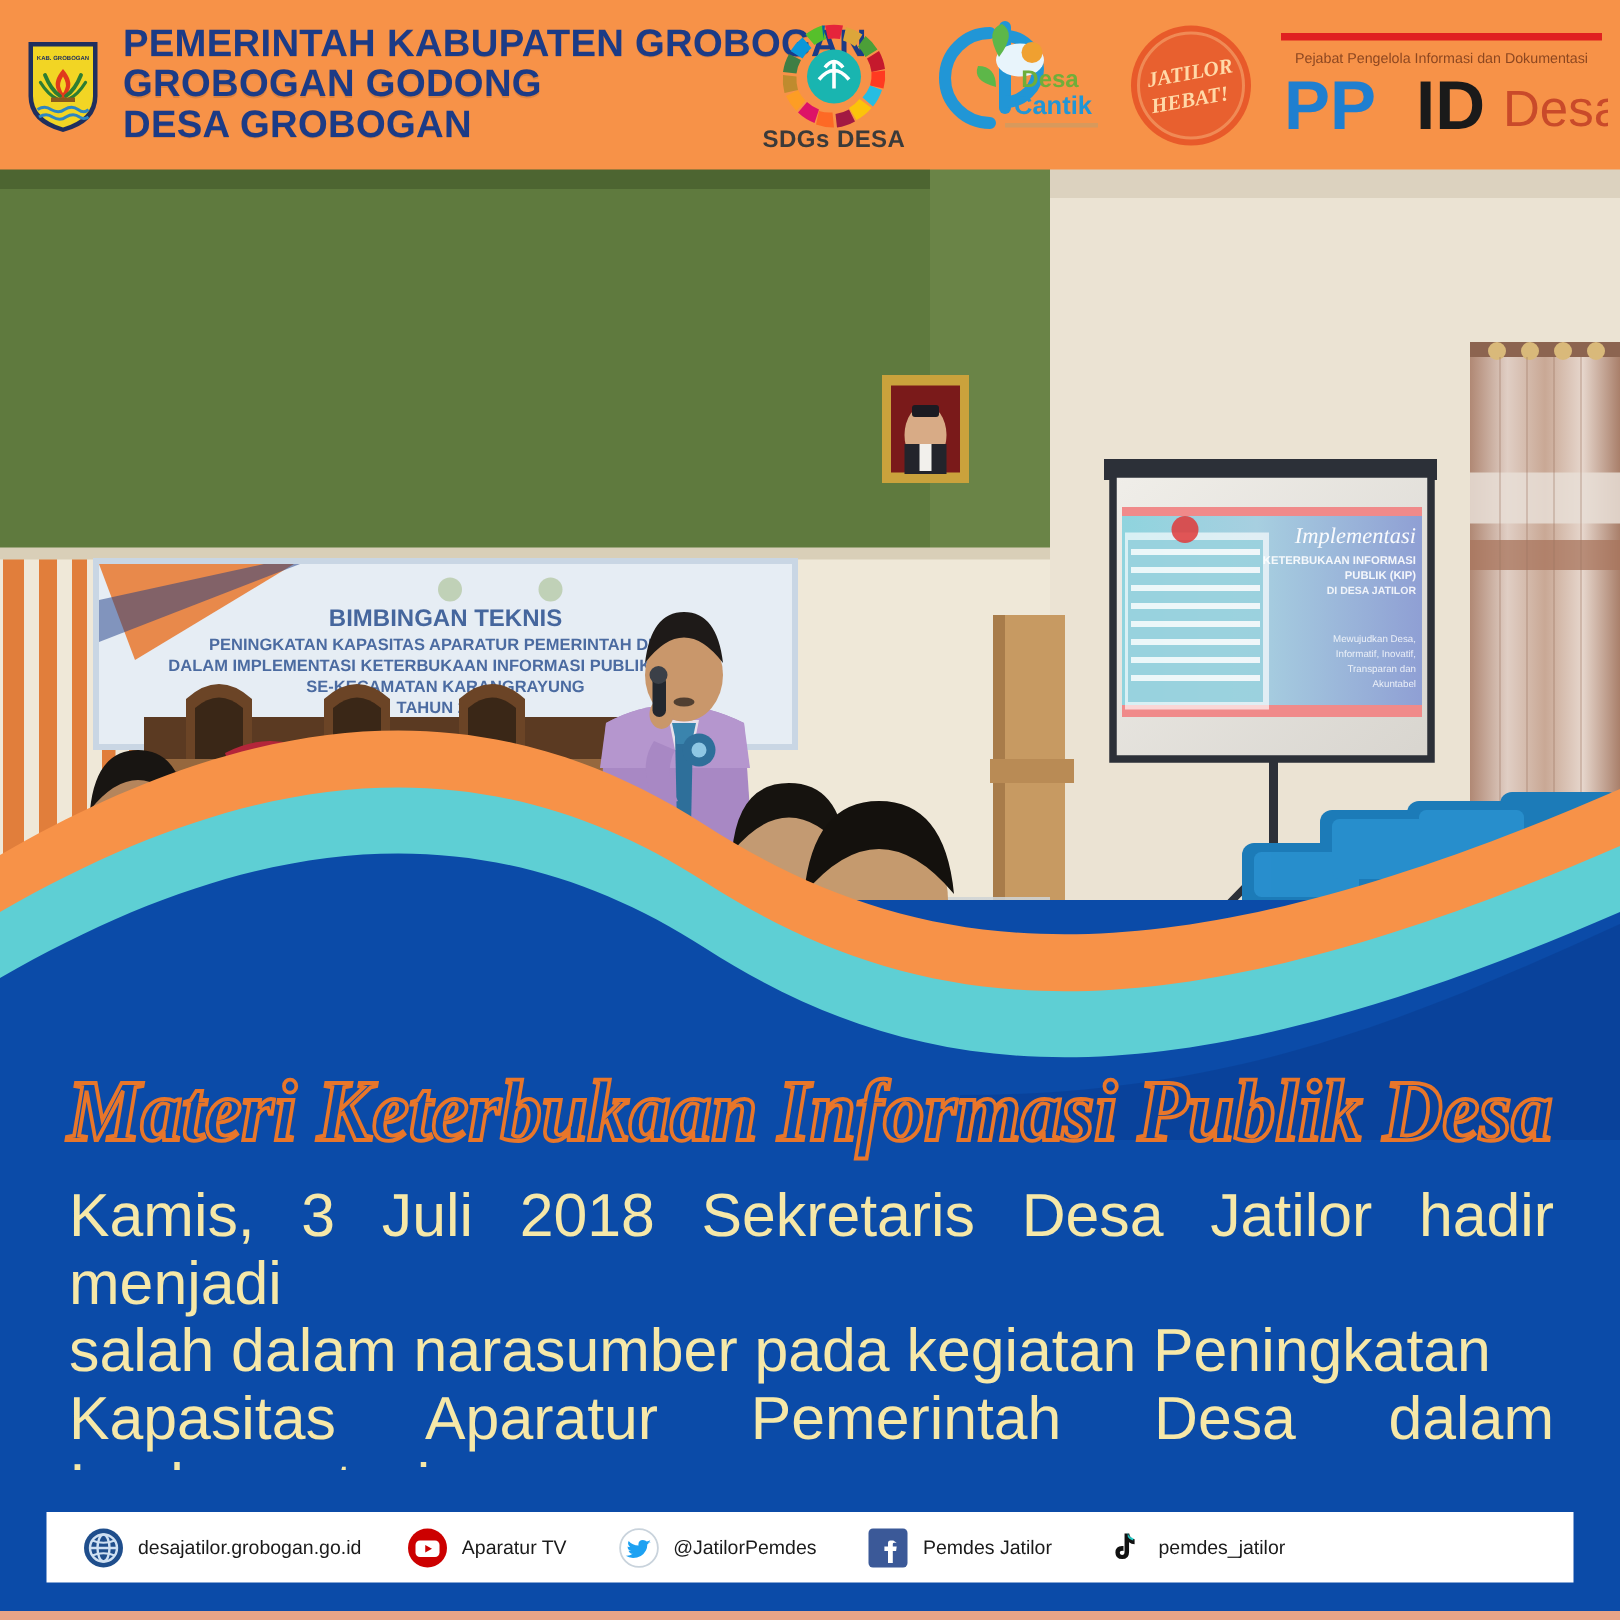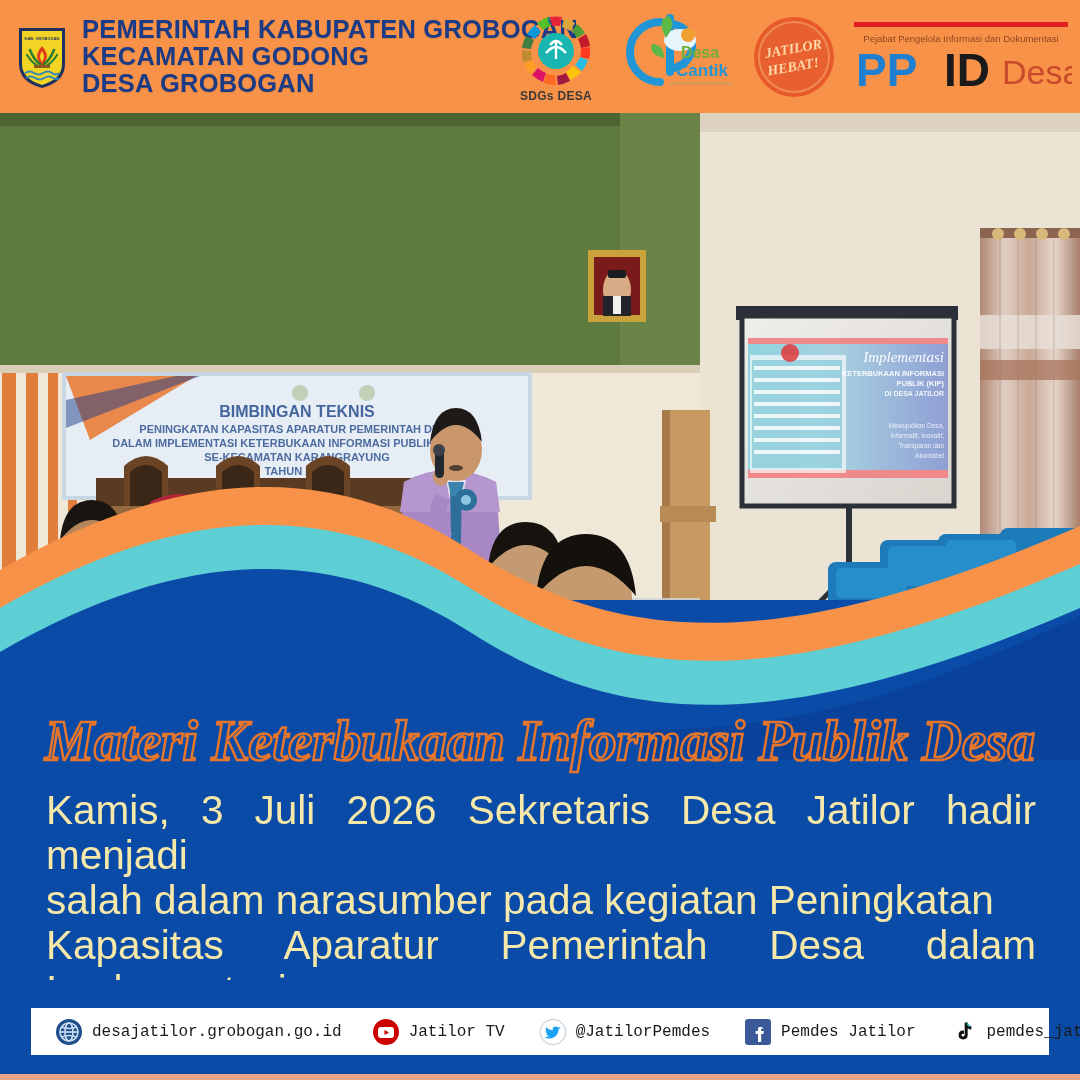--- a/index.html
+++ b/index.html
@@ -21,21 +21,21 @@
     letter-spacing:.2px;white-space:nowrap;
     text-shadow:0 1px 0 rgba(0,0,0,.10);
   }
   #logos{
     position:absolute;right:8px;top:0;height:113px;
     display:flex;align-items:center;gap:10px;
   }
   .logo{position:relative;height:100px;display:flex;align-items:center;justify-content:center;}
   .logo-cap{
     position:absolute;bottom:4px;left:0;right:0;text-align:center;
-    font-size:12px;font-weight:bold;color:#3a3a3a;letter-spacing:.3px;
+    font-size:16px;font-weight:bold;color:#3a3a3a;letter-spacing:.3px;
   }
 
   
   #photo{
     position:absolute;left:0;top:110px;width:1080px;height:560px;overflow:hidden;z-index:10;
   }
 
   
   #wave{position:absolute;left:0;top:430px;width:1080px;height:330px;z-index:20;}
 
@@ -59,22 +59,22 @@
 
   
   #footer-blue{position:absolute;left:0;top:980px;width:1080px;height:100px;background:#0b4ba8;z-index:30;}
   #footer-bar{
     position:absolute;left:31px;top:1008px;width:1018px;height:47px;background:#fff;
     display:flex;align-items:center;z-index:35;
   }
   .fitem{display:flex;align-items:center;height:47px;}
   .fitem .ficon{width:28px;height:28px;flex:0 0 auto;display:flex;align-items:center;justify-content:center;}
   .fitem .flabel{
-    margin-left:9px;font-size:16px;color:#1a1a1a;white-space:nowrap;
-    font-family:Liberation Mono, monospace;
+    margin-left:9px;font-size:13px;color:#1a1a1a;white-space:nowrap;
+    font-family:Liberation Sans, sans-serif;
   }
   #bottom-strip{position:absolute;left:0;top:1074px;width:1080px;height:6px;background:#e8a487;z-index:36;}
 </style>
 </head>
 <body>
 
 <div id="poster">
 
   <div id="photo">
     <svg width="1080" height="560" viewBox="0 0 1080 560">
@@ -395,21 +395,21 @@
     <path d="M640 300 C 820 300, 940 250, 1080 186 L1080 330 L640 330 Z" fill="#0a3d8f" opacity=".55"></path>
   </svg>
 
   <div id="script-title">
     <svg width="1010" height="82" viewBox="0 0 1010 82" aria-hidden="false">
       <text id="script-text-el" x="505" y="58" text-anchor="middle" font-family="Liberation Serif, serif" font-style="italic" font-weight="bold" font-size="58" fill="none" stroke="#e8762a" stroke-width="2.6" textLength="990" lengthAdjust="spacingAndGlyphs">Materi Keterbukaan Informasi Publik Desa</text>
     </svg>
   </div>
 
   <div id="body-copy">
-    <div>Kamis, 3 Juli 2026 Sekretaris Desa Jatilor hadir menjadi</div>
+    <div>Kamis, 3 Juli 2018 Sekretaris Desa Jatilor hadir menjadi</div>
     <div>salah dalam narasumber pada kegiatan Peningkatan</div>
     <div>Kapasitas Aparatur Pemerintah Desa dalam Implementasi</div>
     <div>Keterbukaan Informasi Publik di Desa se-Kecamatan</div>
     <div class="lastline">Karangrayung</div>
   </div>
 
   <div id="header">
     <div id="crest">
       <svg width="52" height="66" viewBox="0 0 52 66">
         <path d="M3 4 L49 4 L49 40 Q49 58 26 64 Q3 58 3 40 Z" fill="#1f2f5e"></path>
@@ -422,21 +422,21 @@
         <path d="M11 31 q5 8 11 11 M41 31 q-5 8 -11 11" stroke="#2e7d32" stroke-width="2.2" fill="none" stroke-linecap="round"></path>
         <rect x="18" y="41" width="16" height="3" fill="#8a5a1e"></rect>
         <g stroke="#2e86c1" stroke-width="2" fill="none">
           <path d="M9 49 q5 -3 9 0 q5 3 9 0 q5 -3 9 0 q4 3 7 0"></path>
           <path d="M10 54 q5 -3 9 0 q5 3 9 0 q5 -3 9 0 q3 2 6 0"></path>
         </g>
       </svg>
     </div>
     <div id="header-titles">
       <div class="hline">PEMERINTAH KABUPATEN GROBOGAN</div>
-      <div class="hline">KECAMATAN GODONG</div>
+      <div class="hline">GROBOGAN GODONG</div>
       <div class="hline">DESA GROBOGAN</div>
     </div>
 
     <div id="logos">
 
       <div class="logo">
         <svg width="108" height="100" viewBox="0 0 108 100">
           <g transform="translate(54,44)">
             <g id="sdgwheel">
               <path d="M-6 -34 a34 34 0 0 1 12 0 l-2 9 a25 25 0 0 0 -8 0 Z" fill="#e5243b"></path>
@@ -519,21 +519,21 @@
 
 
     <div class="fitem" style="margin-left:30px;">
       <span class="ficon">
         <svg width="28" height="28" viewBox="0 0 28 28">
           <circle cx="14" cy="14" r="13" fill="#cc0000"></circle>
           <rect x="6" y="9" width="16" height="11" rx="3" fill="#fff"></rect>
           <path d="M12.5 12 L17 14.5 L12.5 17 Z" fill="#cc0000"></path>
         </svg>
       </span>
-      <span class="flabel">Jatilor TV</span>
+      <span class="flabel">Aparatur TV</span>
     </div>
 
     <div class="fitem" style="margin-left:34px;">
       <span class="ficon">
         <svg width="28" height="28" viewBox="0 0 28 28">
           <circle cx="14" cy="14" r="12.6" fill="#fff" stroke="#c9d3dc" stroke-width="1.2"></circle>
           <path d="M22 10.2 q-1 .5 -2 .6 q1.1 -.7 1.5 -2 q-1.1 .7 -2.3 .9 q-1 -1.1 -2.6 -1.1 q-3 0 -3 3 q0 .4 .1 .8 q-4.1 -.2 -6.6 -3.1 q-.4 .8 -.4 1.6 q0 1.6 1.3 2.5 q-.9 0 -1.6 -.4 v.1 q0 2.2 2.3 2.7 q-.5 .1 -1.1 .1 l-.6 -.1 q.7 2 2.8 2.1 q-1.7 1.3 -4 1.3 h-.7 q2.2 1.4 4.9 1.4 q5.9 0 8.6 -5 q.9 -1.6 .9 -3.5 v-.4 q.9 -.7 1.5 -1.5 Z" fill="#1da1f2"></path>
         </svg>
       </span>
       <span class="flabel">@JatilorPemdes</span>

